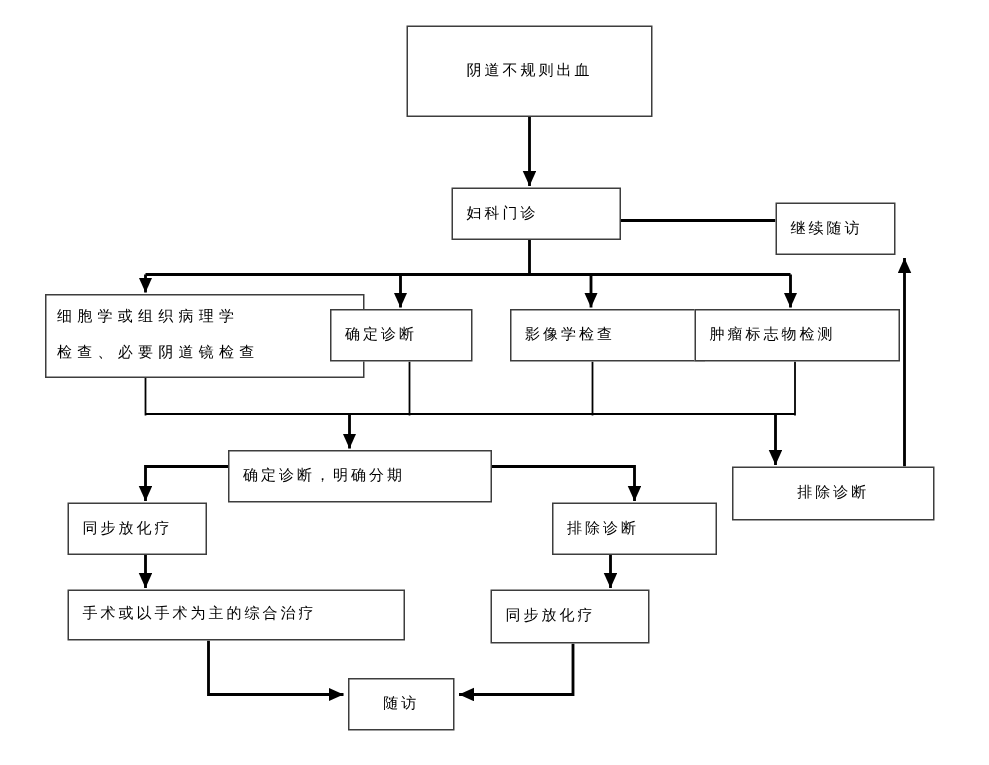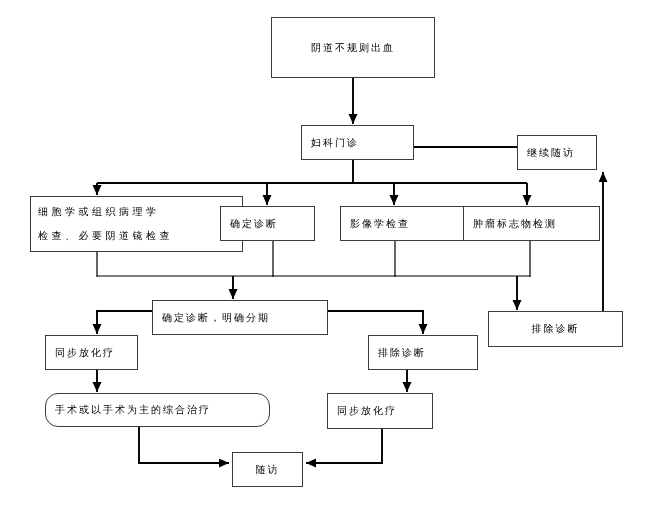--- a/index.html
+++ b/index.html
@@ -114,21 +114,21 @@
   </div>
 
   <div class="node" style="left:45px; top:335px; width:93px; height:35px;">
     <span class="ln">同步放化疗</span>
   </div>
 
   <div class="node" style="left:368px; top:335px; width:110px; height:35px;">
     <span class="ln">排除诊断</span>
   </div>
 
-  <div class="node" style="left:45px; top:393px; width:225px; height:34px;border-radius:13px;">
+  <div class="node" style="left:45px; top:393px; width:225px; height:34px;">
     <span class="ln">手术或以手术为主的综合治疗</span>
   </div>
 
   <div class="node" style="left:327px; top:393px; width:106px; height:36px;">
     <span class="ln">同步放化疗</span>
   </div>
 
   <div class="node center" style="left:232px; top:452px; width:71px; height:35px;">
     <span class="ln">随访</span>
   </div>

